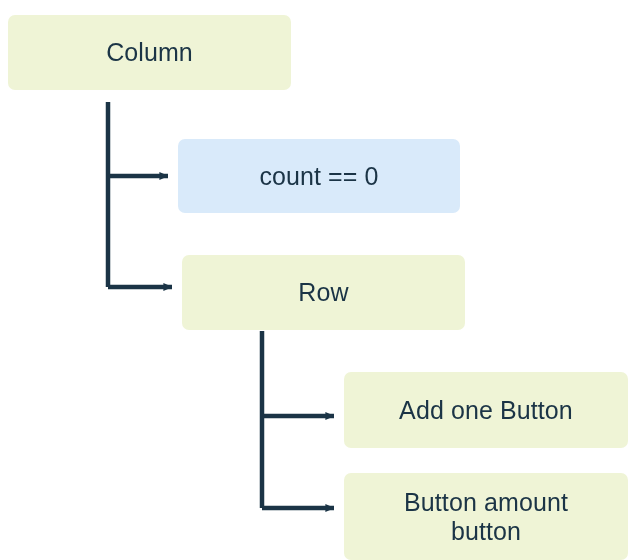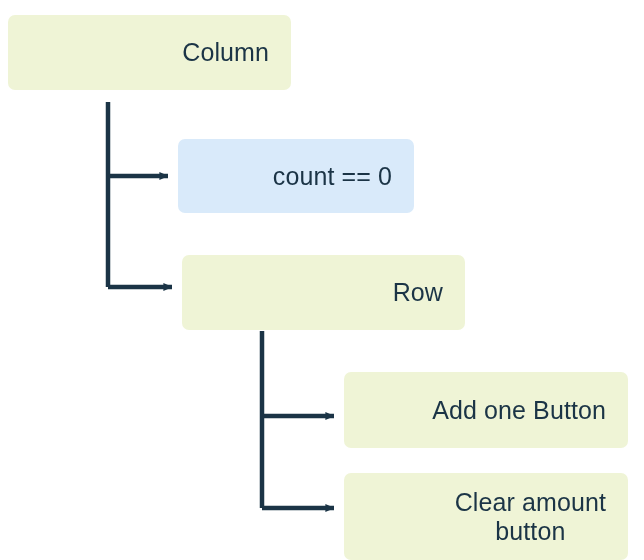--- a/index.html
+++ b/index.html
@@ -31,38 +31,38 @@
     height: 560px;
     pointer-events: none;
   }
 
   .node {
     position: absolute;
     box-sizing: border-box;
     border-radius: 7px;
     display: flex;
     align-items: center;
-    justify-content: flex-end;
+    justify-content: center;
     text-align: center;
     color: #1b3446;
     font-size: 25px;
     line-height: 1.16;
     letter-spacing: 0.1px;
-    padding: 2px 22px;
+    padding: 2px 4px;
     font-weight: 400;
   }
 
   .node-label {
     display: block;
     white-space: pre-line;
   }
 
   
   #node-column  { left: 8px;   top: 15px;  width: 283px; height: 75px; }
-  #node-count   { left: 178px; top: 139px; width: 236px; height: 74px; }
+  #node-count   { left: 178px; top: 139px; width: 282px; height: 74px; }
   #node-row     { left: 182px; top: 255px; width: 283px; height: 75px; }
   #node-addone  { left: 344px; top: 372px; width: 284px; height: 76px; }
   #node-clear   { left: 344px; top: 473px; width: 284px; height: 87px; }
 </style>
 </head>
 <body style="background: rgb(255, 255, 255);">
 
 <div id="diagram-canvas">
 
   <svg id="edges-layer" viewBox="0 0 644 560" width="644" height="560" xmlns="http://www.w3.org/2000/svg">
@@ -101,17 +101,17 @@
 
   <div class="node" id="node-addone" style="background-color: rgb(239, 244, 214); color: rgb(27, 52, 70);">
     <span class="node-label">Add one Button</span>
   </div>
 
   <div class="node" id="node-row" style="background-color: rgb(239, 244, 214); color: rgb(27, 52, 70);">
     <span class="node-label">Row</span>
   </div>
 
   <div class="node" id="node-clear" style="background-color: rgb(239, 244, 214); color: rgb(27, 52, 70);">
-    <span class="node-label">Clear amount
+    <span class="node-label">Button amount
 button</span>
   </div>
 
 </div>
 
 </body></html>

